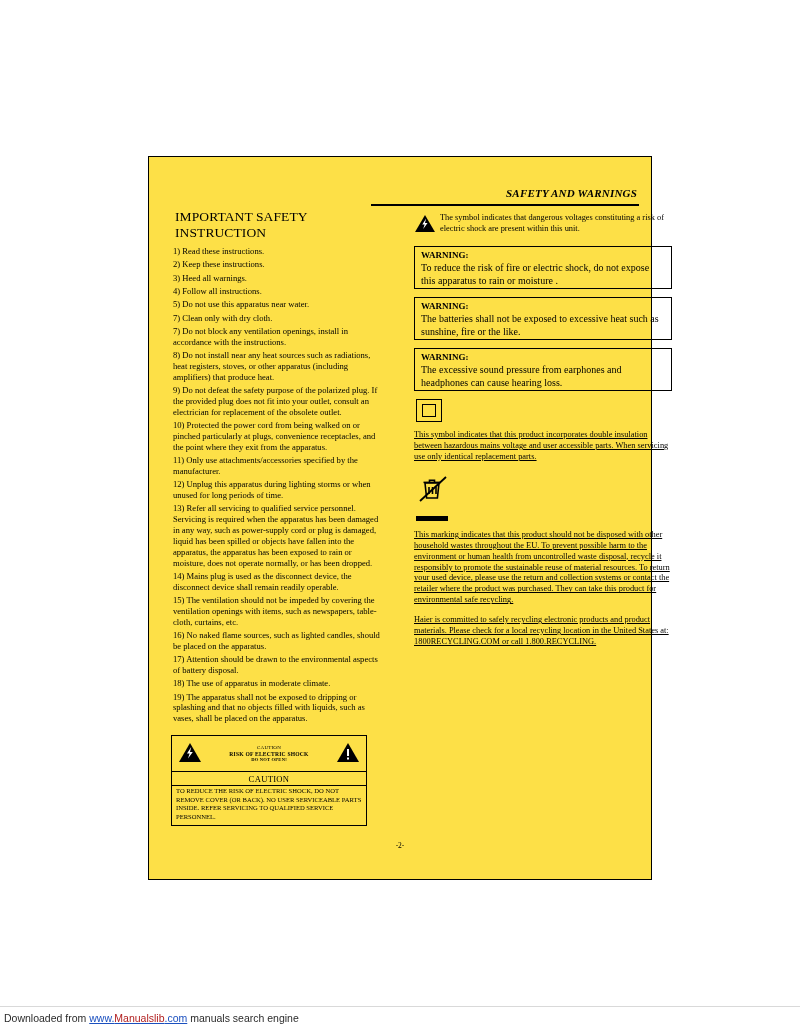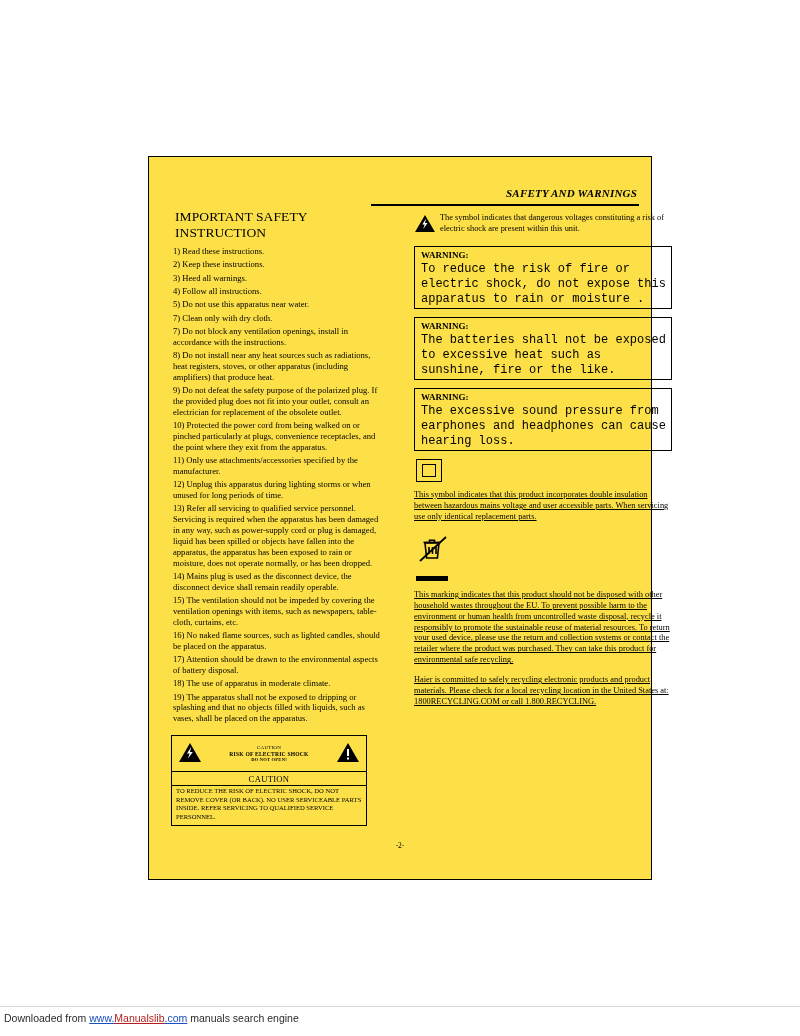--- a/index.html
+++ b/index.html
@@ -135,23 +135,22 @@
     border: 1.3px solid #000;
     padding: 3px 5px 1px 6px;
     margin-bottom: 8px;
   }
   .warnbox .wtitle {
     font-size: 9px;
     font-weight: bold;
     margin-bottom: 2px;
   }
   .warnbox .wtext {
-    font-size: 12px;
+    font-size: 10px;
     line-height: 1.25;
-    font-family: Liberation Mono, monospace;
   }
   .sqicon {
     width: 26px; height: 23px;
     border: 1.6px solid #000;
     margin: 6px 0 8px 2px;
     position: relative;
     box-sizing: border-box;
   }
   .sqicon:after {
     content: "";
@@ -198,21 +197,21 @@
     left: 4px;
     top: 1012px;
     font-family: "Liberation Sans", sans-serif;
     font-size: 10.5px;
     color: #2b2b2b;
   }
   .footer a {
     color: #1a4fbf;
     text-decoration: underline;
   }
-  .footer .ml-red { color: #b11e1e; text-decoration: underline; }
+  .footer .ml-red { color: #b11e1e; }
 </style>
 </head>
 <body>
 
 <div class="page">
   <div class="page-inner">
 
     <div class="hdr">SAFETY AND WARNINGS</div>
     <div class="hdr-rule"></div>
 

